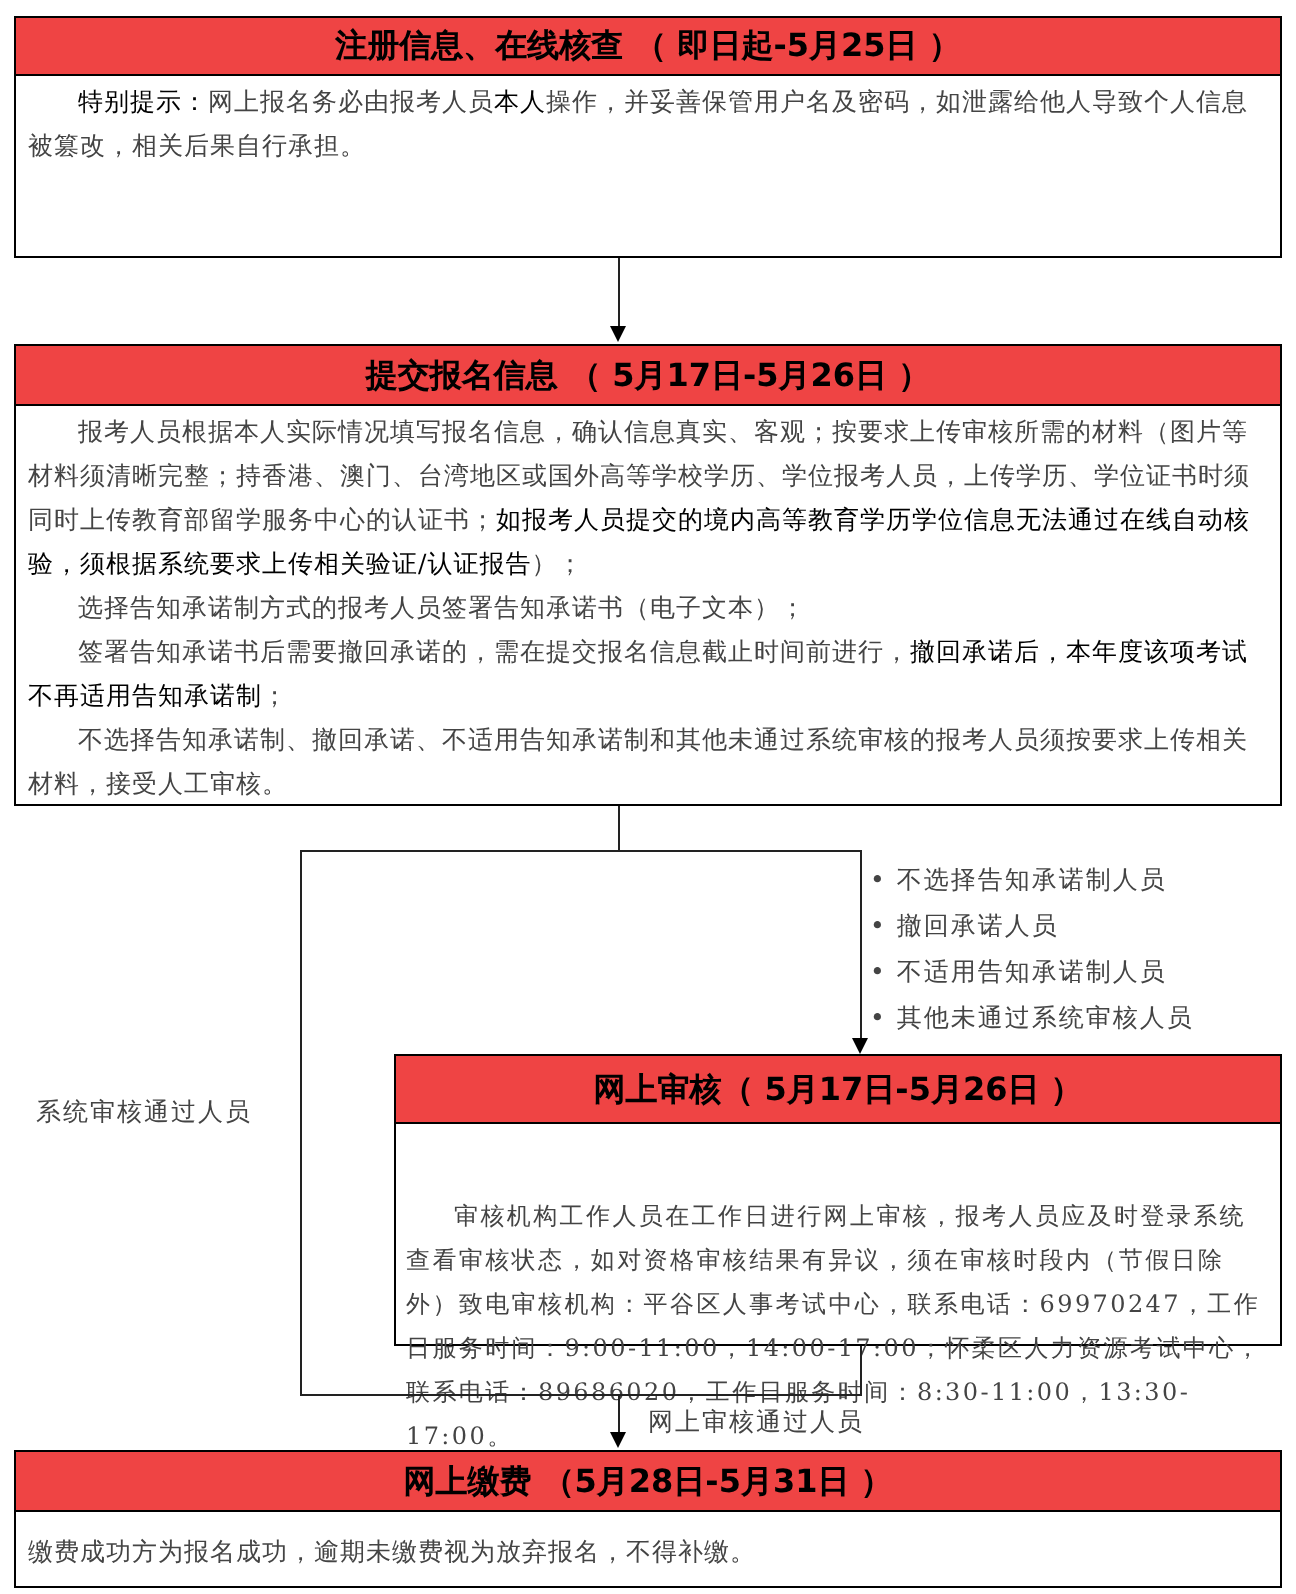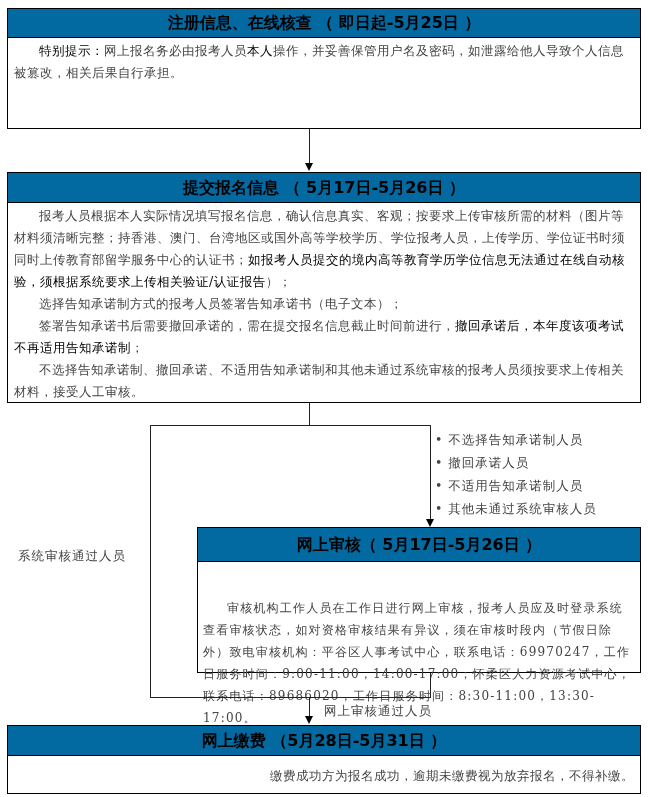--- a/index.html
+++ b/index.html
@@ -1,19 +1,19 @@
 <!DOCTYPE html>
 <html><head>
 <meta charset="utf-8">
 <style>
   html, body { margin:0; padding:0; background:#ffffff; }
   body { width:648px; height:797px; position:relative; overflow:hidden;
          font-family:"DejaVu Serif","Liberation Serif",serif; color:#333; }
   .box { position:absolute; border:1px solid #000; background:#fff; box-sizing:border-box; }
-  .hdr { background:#0369a1; border-bottom:1px solid #000; text-align:center;
+  .hdr { background:#ef4444; border-bottom:1px solid #000; text-align:center;
          font-family:"DejaVu Sans","Liberation Sans",sans-serif; font-weight:bold;
          color:#000; box-sizing:border-box; }
   .body { padding:2px 6px; font-size:12.5px; line-height:22px; color:#444; letter-spacing:0.5px; }
   .body p { margin:0; }
   .ind { text-indent:2em; }
   .b { font-weight:normal; color:#000; }
   .line { position:absolute; background:#222; }
   .arrowhead { position:absolute; width:0; height:0;
       border-left:4px solid transparent; border-right:4px solid transparent; border-top:8px solid #000; }
   .lbl { position:absolute; font-size:12.5px; color:#444; letter-spacing:1px; white-space:nowrap; }
@@ -65,16 +65,16 @@
 </div>
 
 <div class="line" style="left:430px;top:673px;width:1px;height:25px;"></div>
 <div class="line" style="left:150px;top:697px;width:281px;height:1px;"></div>
 <div class="line" style="left:309px;top:697px;width:1px;height:20px;"></div>
 <div class="arrowhead" style="left:305px;top:716px;"></div>
 <div class="lbl" style="left:324px;top:703px;">网上审核通过人员</div>
 
 <div class="box" style="left:7px;top:725px;width:634px;height:69px;">
   <div class="hdr" style="height:30px;line-height:29px;font-size:16px;">网上缴费 （5月28日-5月31日 ）</div>
-  <div class="body" style="text-align:right;line-height:36px;">
+  <div class="body" style="text-align:left;line-height:36px;">
     <p>缴费成功方为报名成功，逾期未缴费视为放弃报名，不得补缴。</p>
   </div>
 </div>
 
 </body></html>

